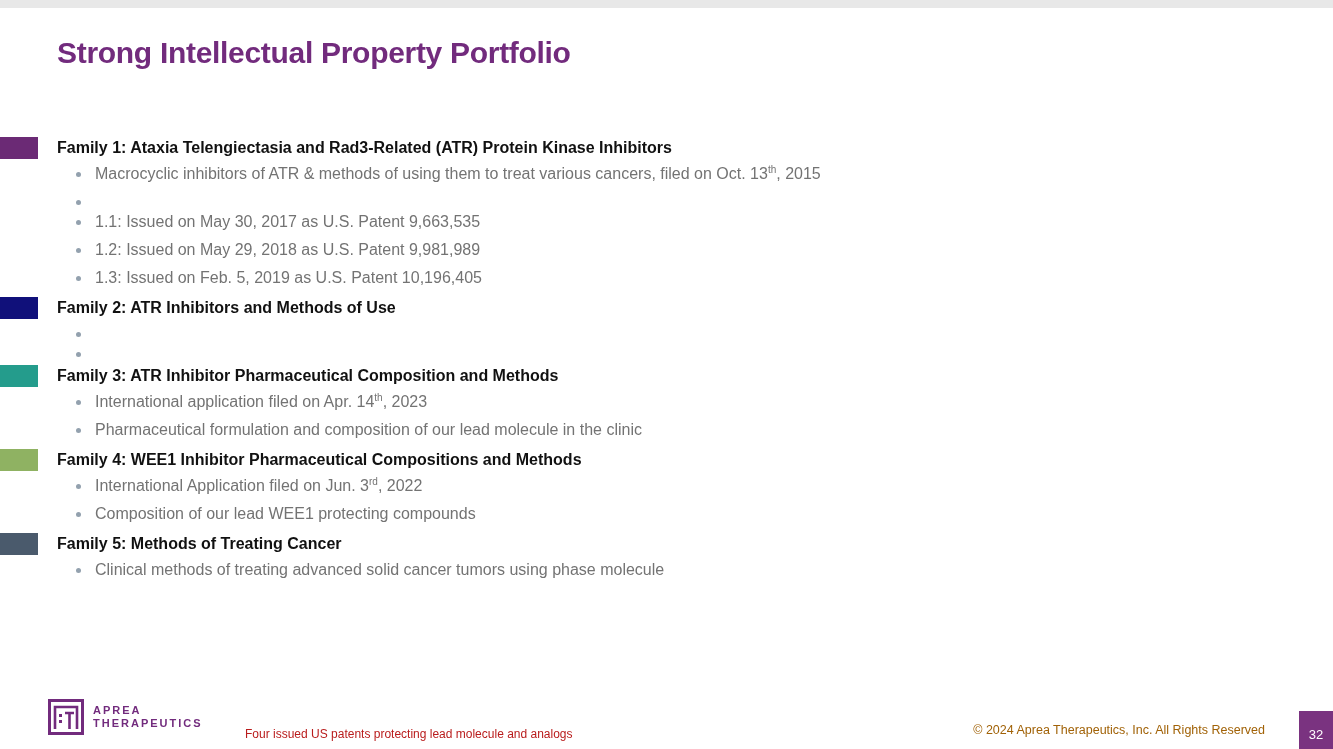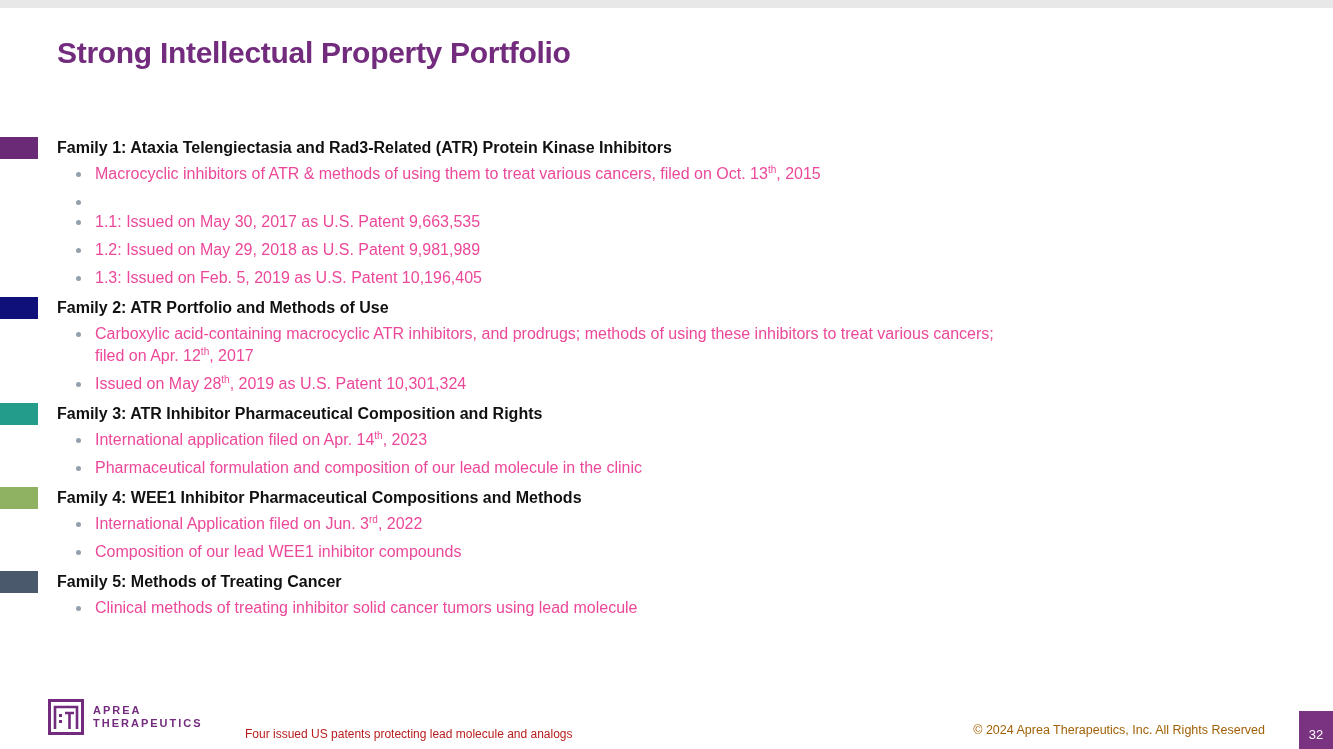--- a/index.html
+++ b/index.html
@@ -51,21 +51,22 @@
   .bullet-dot{
     flex:0 0 auto;
     width:5px;height:5px;
     border-radius:50%;
     background:#93A1AE;
     margin:9px 14px 0 19px;
   }
   .bullet-text{
     font-size:16px;
     line-height:22px;
-    color:#ec4899;
+    color:#737373;
+    text-align:center;
   }
   .bullet-text sup{
     font-size:10px;
     line-height:0;
   }
   .footer{position:absolute;left:0;bottom:0;width:1333px;height:60px;}
   .logo{
     position:absolute;
     left:48px;top:2px;
     display:flex;
@@ -132,35 +133,33 @@
             <span class="bullet-text">1.2: Issued on May 29, 2018 as U.S. Patent 9,981,989</span>
           </div>
           <div class="bullet-row">
             <span class="bullet-dot"></span>
             <span class="bullet-text">1.3: Issued on Feb. 5, 2019 as U.S. Patent 10,196,405</span>
           </div>
         </div>
       </section>
       <section class="family-section">
         <div class="family-marker" style="background: rgb(16, 16, 122);"></div>
-        <h2 class="family-heading">Family 2: ATR Portfolio and Methods of Use</h2>
-        <div class="bullet-list">
-          <div class="bullet-row">
-            <span class="bullet-dot"></span>
-            <span class="bullet-text">Carboxylic acid-containing macrocyclic ATR inhibitors, and prodrugs; methods of using these inhibitors to treat various cancers;<br>filed on Apr. 12<sup>th</sup>, 2017</span>
-          </div>
-          <div class="bullet-row">
-            <span class="bullet-dot"></span>
-            <span class="bullet-text">Issued on May 28<sup>th</sup>, 2019 as U.S. Patent 10,301,324</span>
+        <h2 class="family-heading">Family 2: ATR Inhibitors and Methods of Use</h2>
+        <div class="bullet-list">
+          <div class="bullet-row">
+            <span class="bullet-dot"></span>
+          </div>
+          <div class="bullet-row">
+            <span class="bullet-dot"></span>
           </div>
         </div>
       </section>
       <section class="family-section">
         <div class="family-marker" style="background: rgb(36, 156, 140);"></div>
-        <h2 class="family-heading">Family 3: ATR Inhibitor Pharmaceutical Composition and Rights</h2>
+        <h2 class="family-heading">Family 3: ATR Inhibitor Pharmaceutical Composition and Methods</h2>
         <div class="bullet-list">
           <div class="bullet-row">
             <span class="bullet-dot"></span>
             <span class="bullet-text">International application filed on Apr. 14<sup>th</sup>, 2023</span>
           </div>
           <div class="bullet-row">
             <span class="bullet-dot"></span>
             <span class="bullet-text">Pharmaceutical formulation and composition of our lead molecule in the clinic</span>
           </div>
         </div>
@@ -168,31 +167,31 @@
       <section class="family-section">
         <div class="family-marker" style="background: rgb(143, 178, 98);"></div>
         <h2 class="family-heading">Family 4: WEE1 Inhibitor Pharmaceutical Compositions and Methods</h2>
         <div class="bullet-list">
           <div class="bullet-row">
             <span class="bullet-dot"></span>
             <span class="bullet-text">International Application filed on Jun. 3<sup>rd</sup>, 2022</span>
           </div>
           <div class="bullet-row">
             <span class="bullet-dot"></span>
-            <span class="bullet-text">Composition of our lead WEE1 inhibitor compounds</span>
+            <span class="bullet-text">Composition of our lead WEE1 protecting compounds</span>
           </div>
         </div>
       </section>
       <section class="family-section">
         <div class="family-marker" style="background: rgb(74, 90, 108);"></div>
         <h2 class="family-heading">Family 5: Methods of Treating Cancer</h2>
         <div class="bullet-list">
           <div class="bullet-row">
             <span class="bullet-dot"></span>
-            <span class="bullet-text">Clinical methods of treating inhibitor solid cancer tumors using lead molecule</span>
+            <span class="bullet-text">Clinical methods of treating advanced solid cancer tumors using phase molecule</span>
           </div>
         </div>
       </section>
     </div>
 
   <div class="footer">
     <div class="logo">
       <svg class="logo-icon" width="36" height="36" viewBox="0 0 36 36" aria-hidden="true">
         <rect x="1.5" y="1.5" width="33" height="33" fill="none" stroke="#722B7D" stroke-width="3"></rect>
         <path d="M7 30 V8 H29 V30" fill="none" stroke="#722B7D" stroke-width="2.6"></path>

